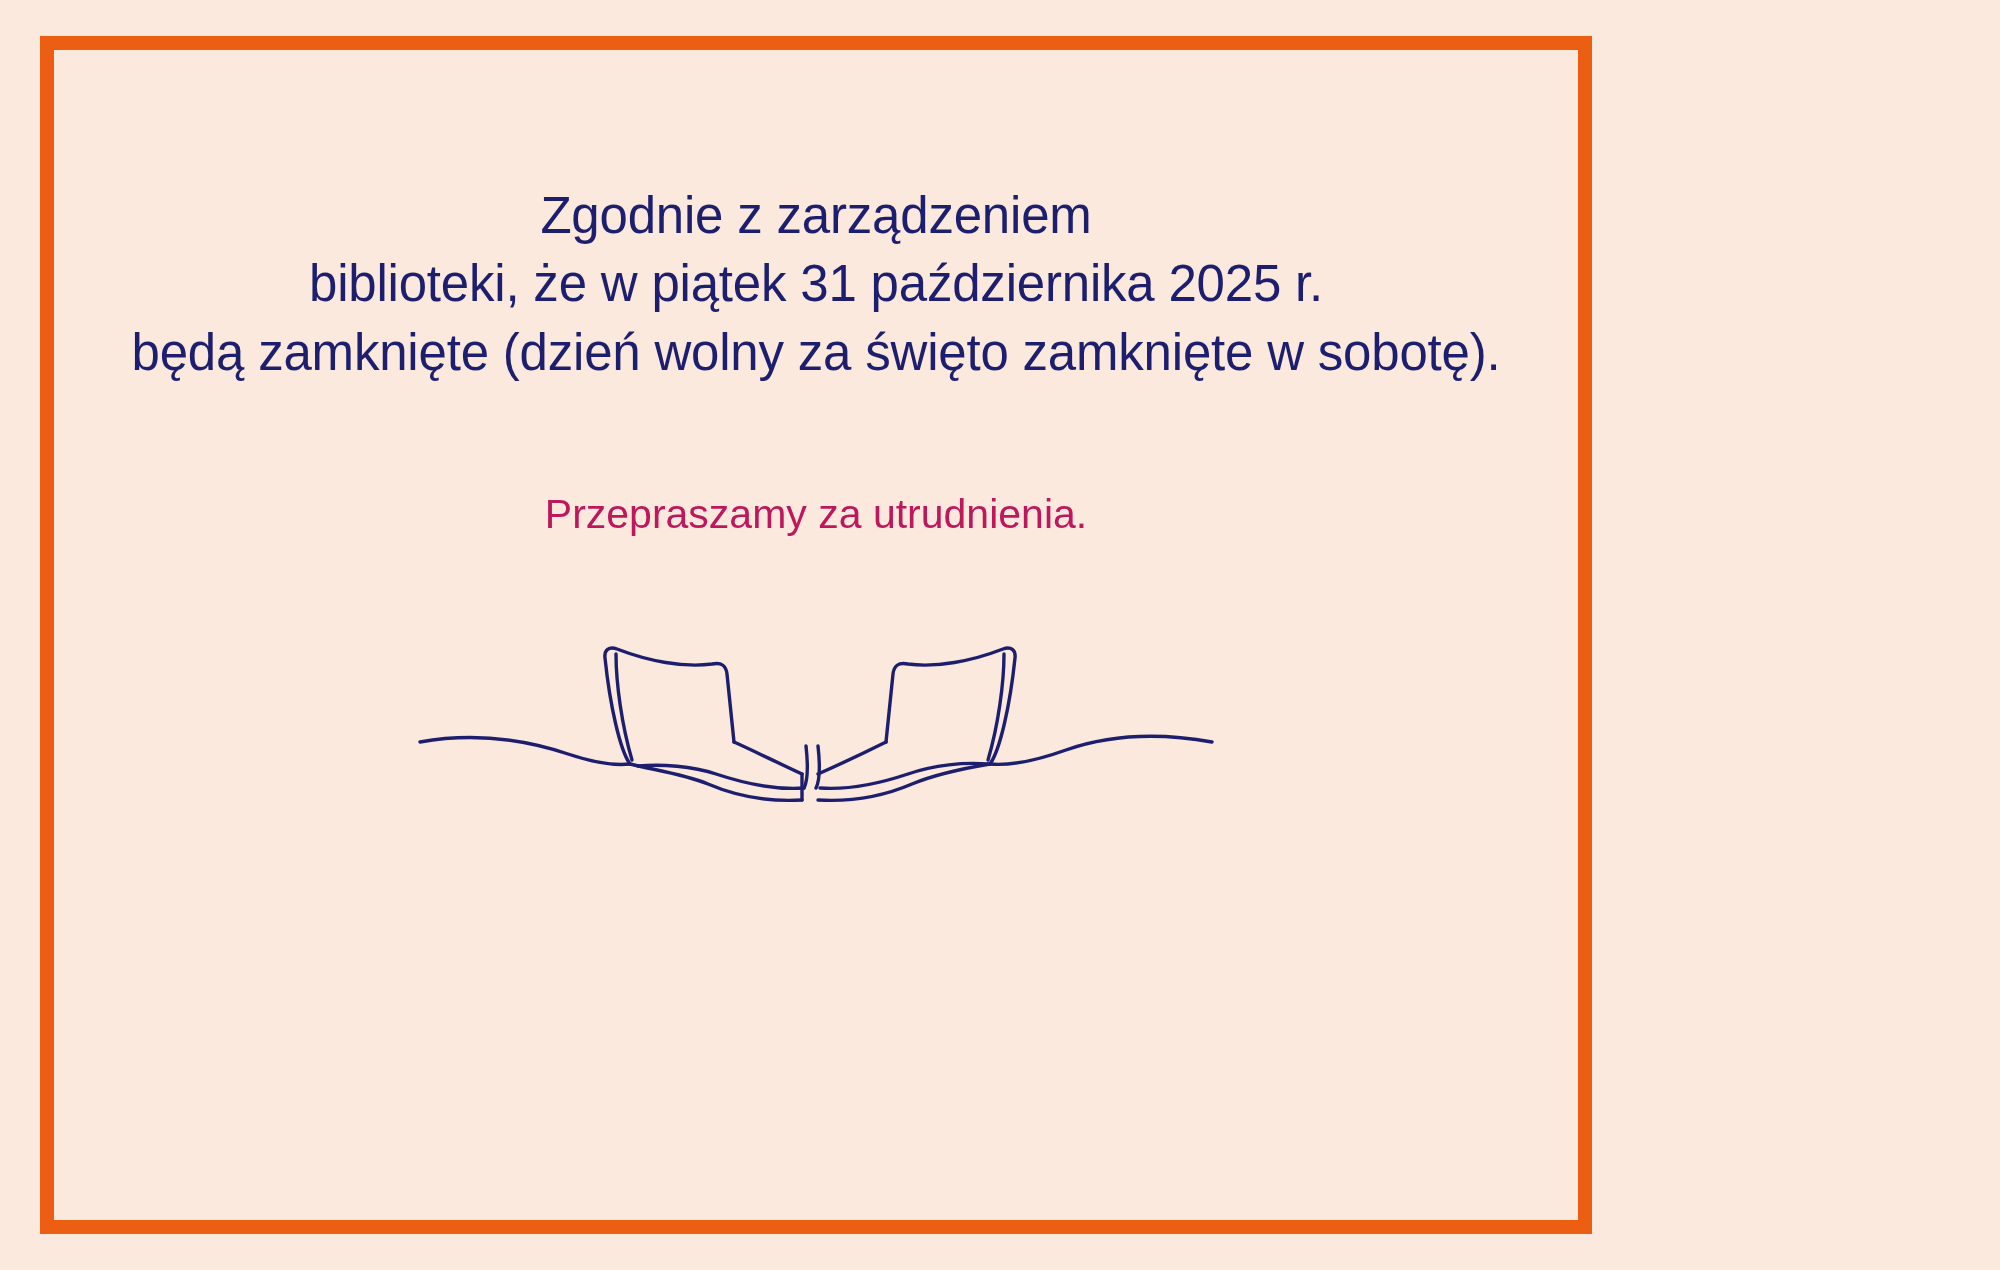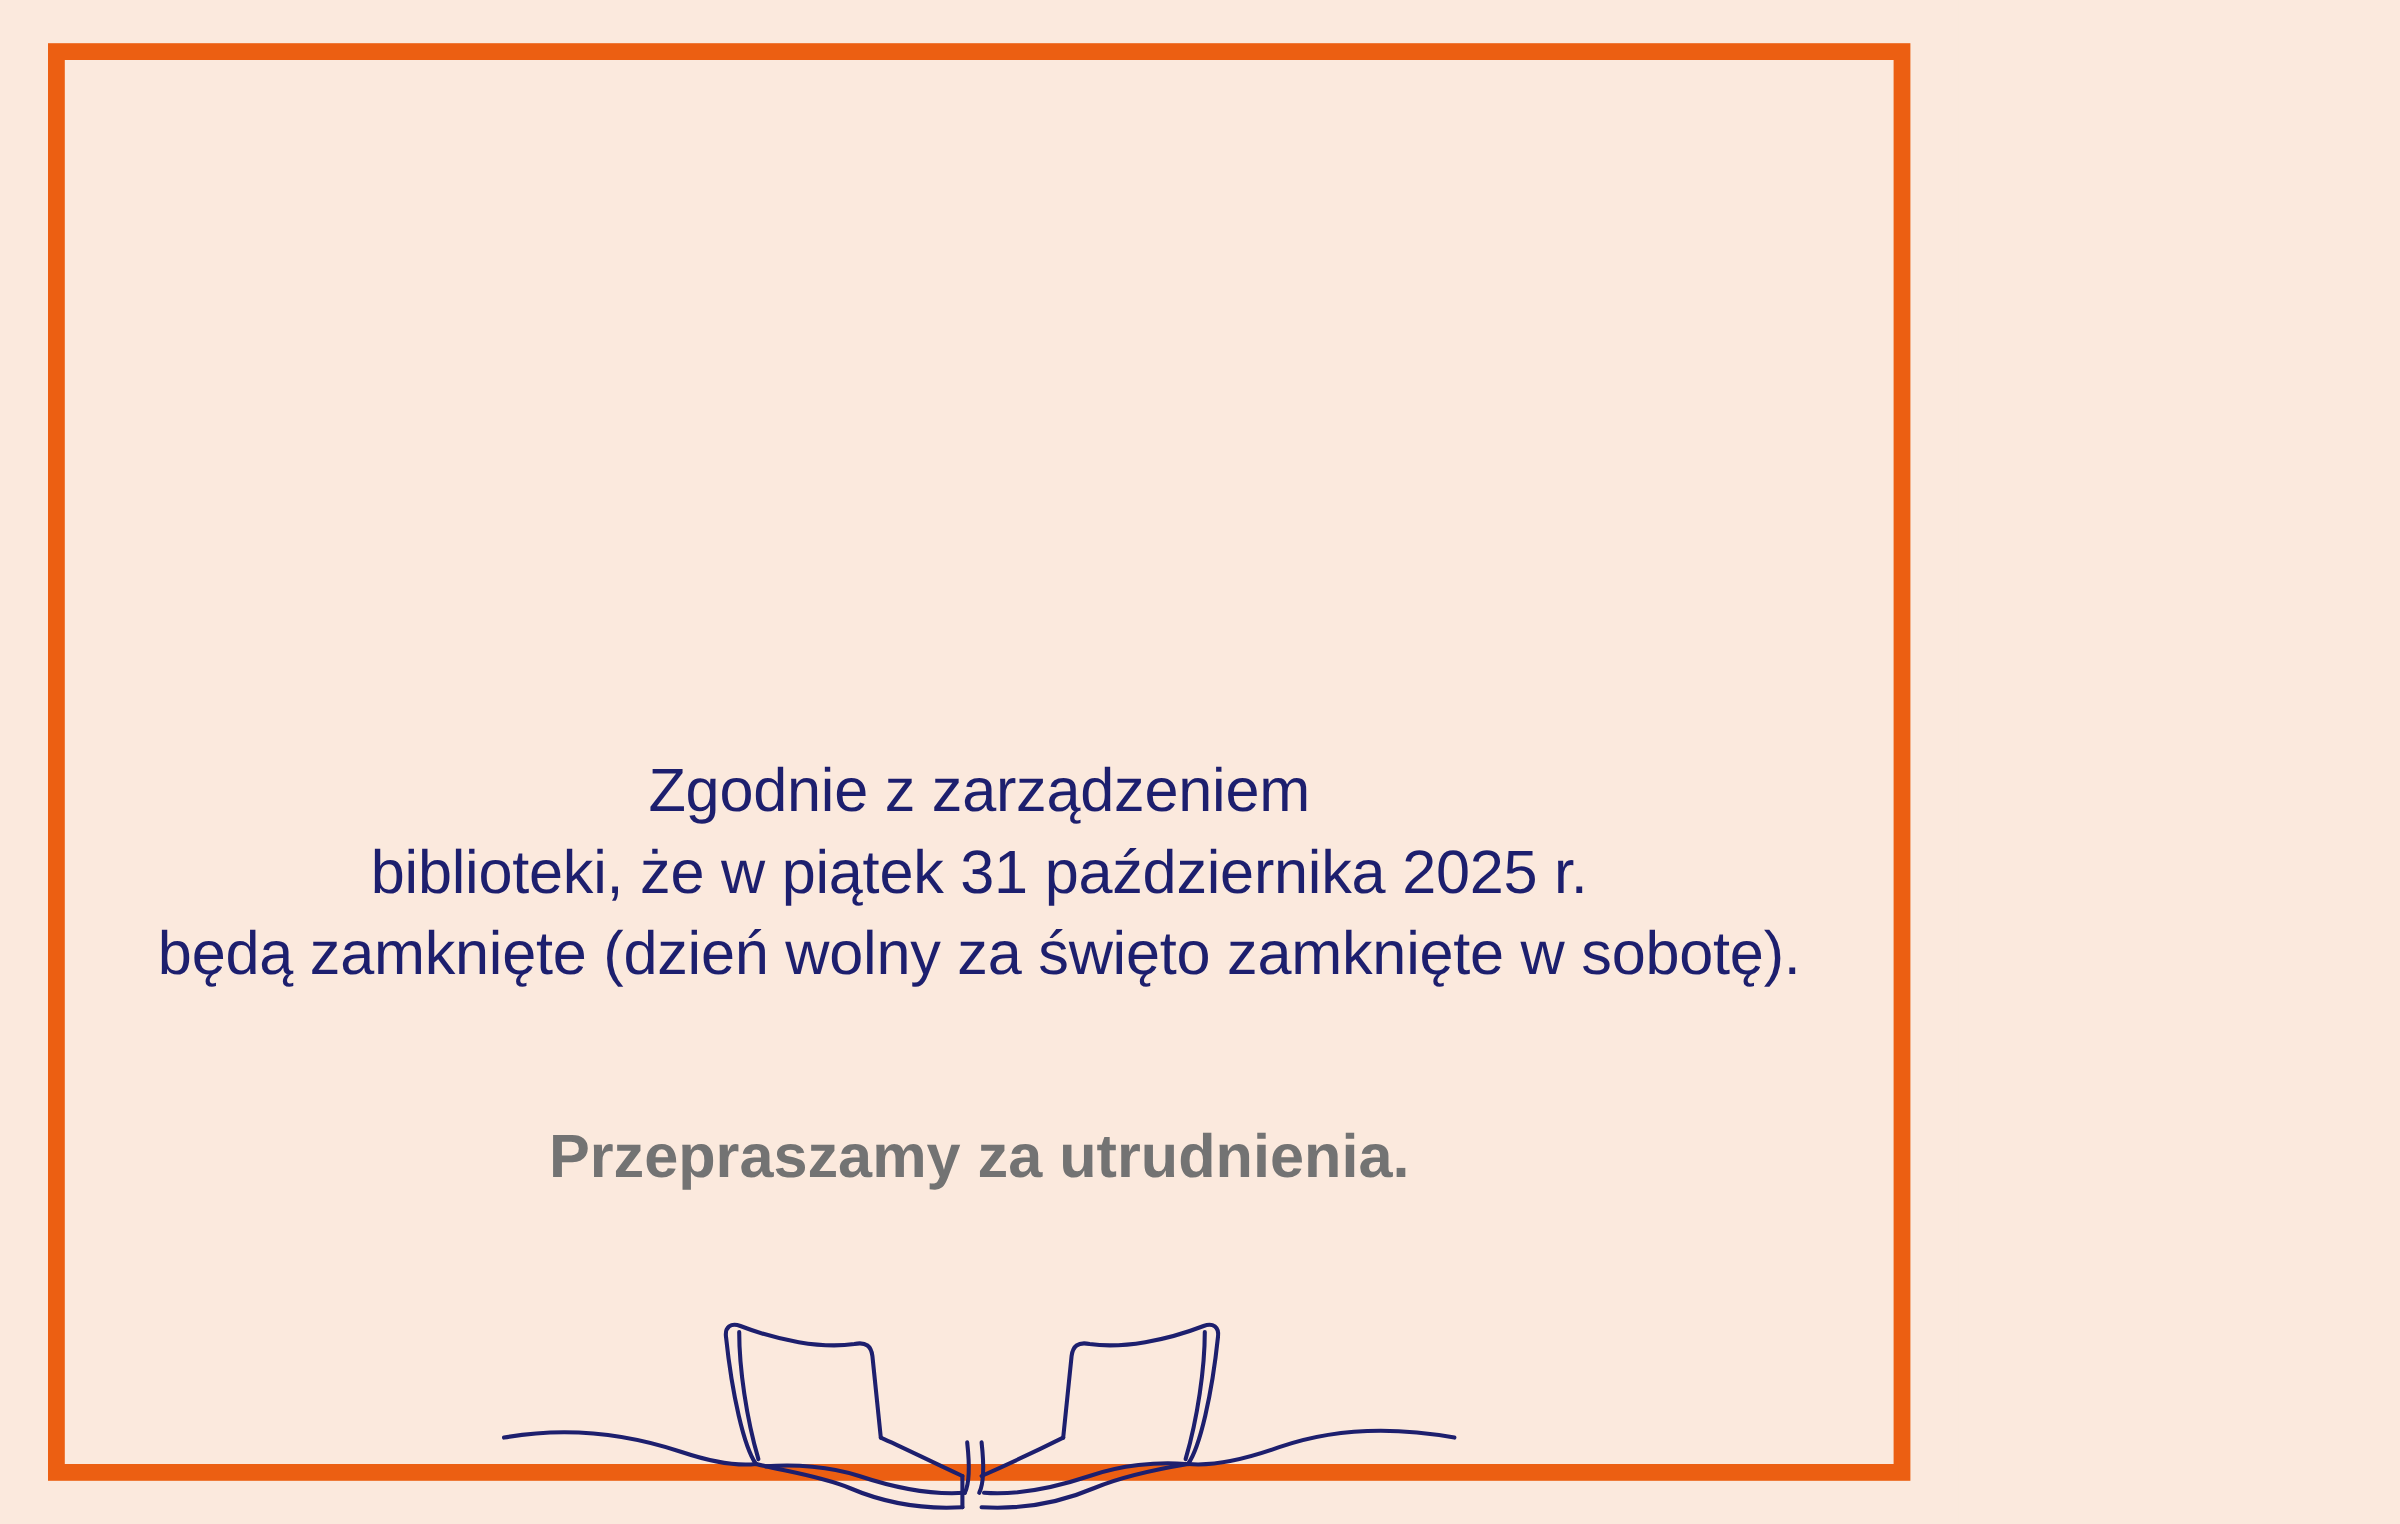--- a/index.html
+++ b/index.html
@@ -13,21 +13,21 @@
     font-family: "Liberation Sans", sans-serif;
     overflow: hidden;
   }
   .poster {
     position: relative;
     width: 1632px;
     height: 1270px;
     background: #fbe9dd;
     box-sizing: border-box;
     display: flex;
-    align-items: flex-end;
+    align-items: flex-start;
     justify-content: center;
   }
   .frame {
     position: absolute;
     left: 40px;
     top: 36px;
     right: 40px;
     bottom: 36px;
     border: 14px solid #ec5f12;
     box-sizing: border-box;
@@ -50,26 +50,26 @@
     padding: 0 40px;
   }
   .announcement .line {
     display: block;
     white-space: nowrap;
   }
   .announcement b {
     font-weight: 400;
   }
   .apology {
-    color: #737373;
-    font-size: 51px;
+    color: #be185d;
+    font-size: 41px;
     line-height: 1.34;
     margin: 0;
     padding-top: 100px;
-    font-weight: 700;
+    font-weight: 400;
   }
   .book-art {
     margin: 0 auto;
     padding-top: 72px;
     width: 800px;
     display: block;
   }
   .book-art svg {
     display: block;
     width: 800px;

